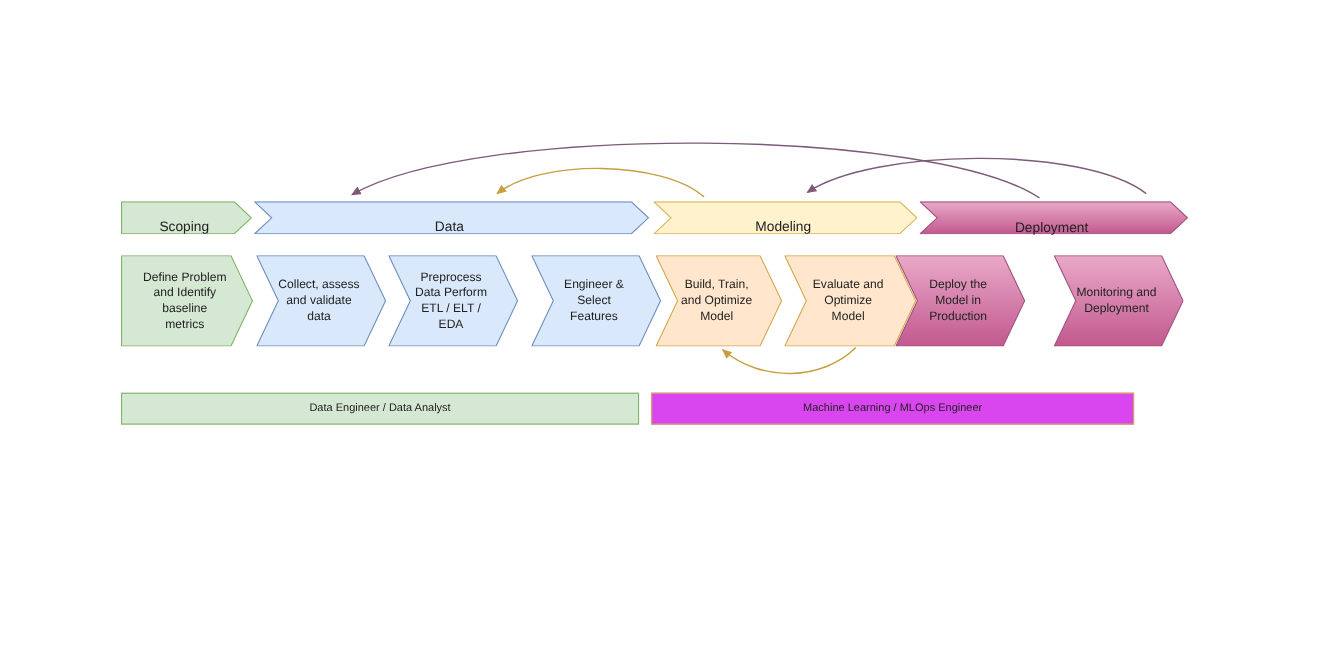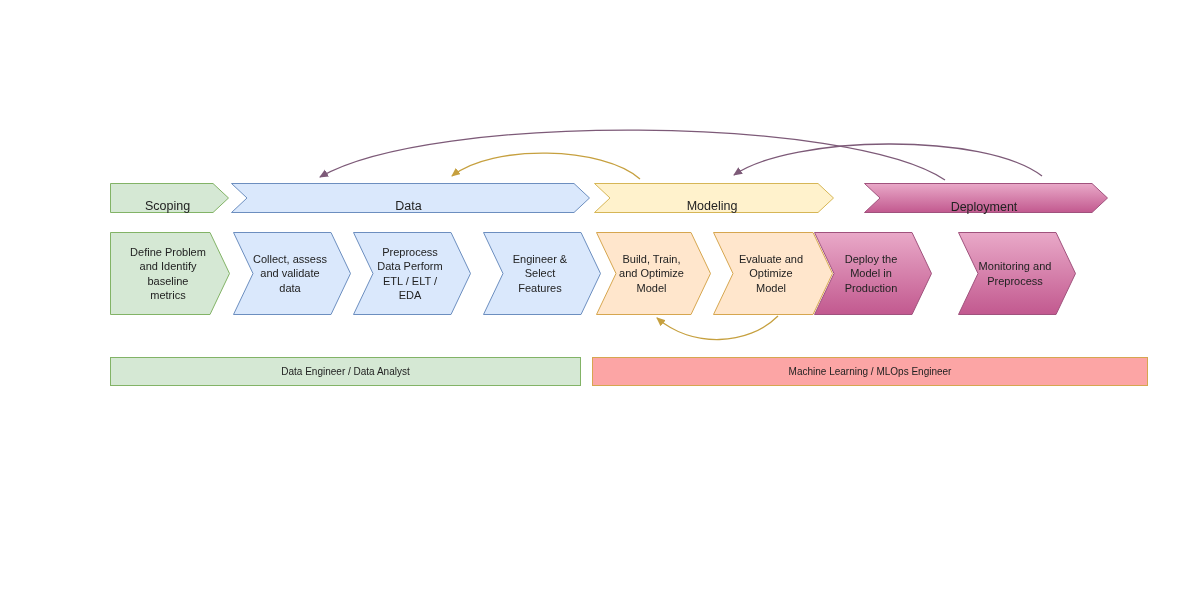--- a/index.html
+++ b/index.html
@@ -42,21 +42,21 @@
           <path d="M 0.5 0.5 L 343 0.5 L 358.5 15 L 343 29.5 L 0.5 29.5 L 16 15 Z" fill="#dae8fc" stroke="#6c8ebf"></path>
         </svg>
       <span class="lbl">Data</span>
     </div>
     <div class="chev" style="left:594px; top:183px; width:240px; height:30px;text-decoration:underline;">
         <svg width="240" height="30" class="chev-shape">
           <path d="M 0.5 0.5 L 224 0.5 L 239.5 15 L 224 29.5 L 0.5 29.5 L 16 15 Z" fill="#fff2cc" stroke="#d6b656"></path>
         </svg>
       <span class="lbl">Modeling</span>
     </div>
-    <div class="chev" style="left:864px; top:183px; width:244px; height:32px;">
+    <div class="chev" style="left:836px; top:183px; width:244px; height:32px;">
         <svg width="244" height="30" class="chev-shape">
           <defs>
             <linearGradient id="grad1" x1="0" y1="0" x2="0" y2="1">
               <stop offset="0%" stop-color="#e9a9c8"></stop>
               <stop offset="100%" stop-color="#c2598f"></stop>
             </linearGradient>
           </defs>
           <path d="M 0.5 0.5 L 228 0.5 L 243.5 15 L 228 29.5 L 0.5 29.5 L 16 15 Z" fill="url(#grad1)" stroke="#a0527d"></path>
         </svg>
       <span class="lbl">Deployment</span>
@@ -115,28 +115,28 @@
     <div class="chev" style="left:958px; top:232px; width:118px; height:83px;">
         <svg width="118" height="83" class="chev-shape">
           <defs>
             <linearGradient id="grad3" x1="0" y1="0" x2="0" y2="1">
               <stop offset="0%" stop-color="#e9a9c8"></stop>
               <stop offset="100%" stop-color="#c2598f"></stop>
             </linearGradient>
           </defs>
           <path d="M 0.5 0.5 L 98 0.5 L 117.5 41.5 L 98 82.5 L 0.5 82.5 L 20 41.5 Z" fill="url(#grad3)" stroke="#a0527d"></path>
         </svg>
-      <span class="lbl">Monitoring and Preprocess</span>
+      <span class="lbl">Monitoring and Deployment</span>
     </div>
   </div>
 
   <div class="rolebar" style="left: 110px; top: 357px; width: 471px; height: 29px; background: rgb(213, 232, 212); border-color: rgb(130, 179, 102);">
     <span>Data Engineer  / Data Analyst</span>
   </div>
-  <div class="rolebar" style="left: 592px; top: 357px; width: 556px; height: 29px; background: #fca5a5; border-color: rgb(214, 166, 79);">
+  <div class="rolebar" style="left: 592px; top: 357px; width: 439px; height: 29px; background: #d946ef; border-color: rgb(214, 166, 79);">
     <span>Machine Learning / MLOps Engineer</span>
   </div>
 
   <svg class="arcs" width="1200" height="600" viewBox="0 0 1200 600">
     <defs>
       <marker id="mPurple" markerWidth="10" markerHeight="10" refX="8" refY="4" orient="auto" markerUnits="userSpaceOnUse">
         <path d="M0 0 L9 4 L0 8 Z" fill="#7d5a78"></path>
       </marker>
       <marker id="mGold" markerWidth="10" markerHeight="10" refX="8" refY="4" orient="auto" markerUnits="userSpaceOnUse">
         <path d="M0 0 L9 4 L0 8 Z" fill="#c6a03f"></path>

